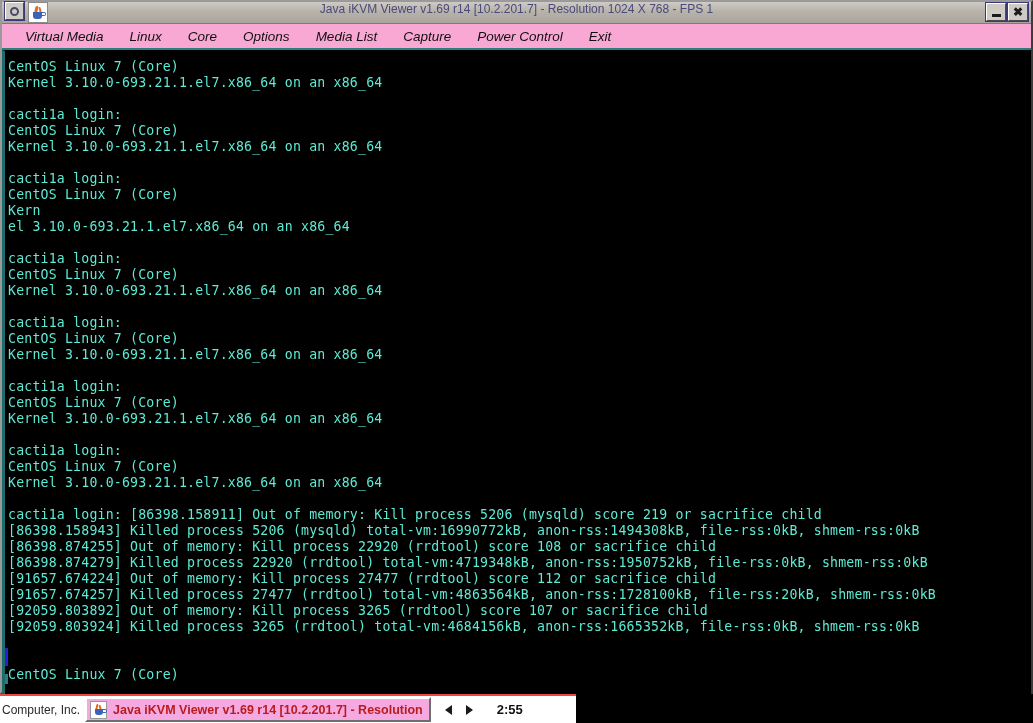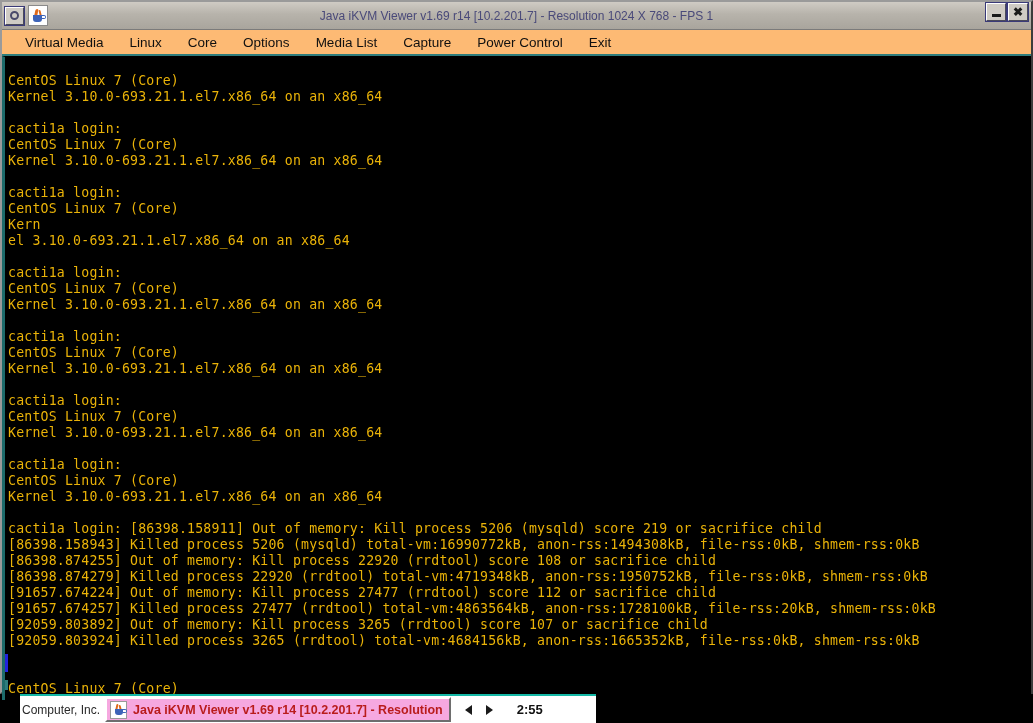--- a/index.html
+++ b/index.html
@@ -30,25 +30,25 @@
     box-sizing: border-box;
     border-left: 2px solid #9a9a9a;
     border-top: 2px solid #9a9a9a;
     border-right: 2px solid #3c3c3c;
     border-bottom: 2px solid #3c3c3c;
   }
 
   
   .titlebar {
     position: relative;
-    height: 28px;
+    height: 22px;
     background: linear-gradient(to bottom, #cfcbc4 0%, #b7b3ab 45%, #a9a59d 100%);
     border-bottom: 1px solid #7b7b7b;
     display: flex;
-    align-items: center;
+    align-items: flex-start;
     box-sizing: border-box;
   }
   .tb-btn {
     width: 19px;
     height: 18px;
     margin-left: 3px;
     background: #cfcbc4;
     border-left: 1px solid #ffffff;
     border-top: 1px solid #ffffff;
     border-right: 1px solid #4a4a5a;
@@ -153,26 +153,27 @@
     font-size: 12px;
     line-height: 10px;
     color: #1a1a1a;
     font-family: "Liberation Sans", sans-serif;
     font-weight: bold;
   }
 
   
   .menubar {
     height: 26px;
-    background: #fdba74;
+    background: #f9a8d4;
     border-bottom: 2px solid #2e7d7d;
     display: flex;
     align-items: center;
     padding-left: 10px;
     box-sizing: border-box;
+    font-style: italic;
   }
   .menu-item {
     font-size: 13.5px;
     color: #101010;
     padding: 2px 13px 2px 13px;
     font-family: "Liberation Sans", sans-serif;
     white-space: nowrap;
     cursor: default;
   }
 
@@ -182,23 +183,23 @@
     height: 644px;
     background: #000000;
     box-sizing: border-box;
     border-left: 3px solid #1d6b6b;
     border-top: 1px solid #000000;
     overflow: hidden;
   }
   .console {
     position: absolute;
     left: 3px;
-    top: 16px;
+    top: 8px;
     right: 0;
-    color: #eab308;
+    color: #5eead4;
     font-family: "DejaVu Sans Mono", monospace;
     font-size: 13.2px;
     line-height: 16px;
     white-space: pre;
     letter-spacing: 0.2px;
   }
   .console .blank { height: 16px; }
 
   .leftbits {
     position: absolute;
@@ -218,25 +219,24 @@
   }
 
   
   .taskbar {
     position: absolute;
     left: 0;
     top: 694px;
     width: 576px;
     height: 29px;
     background: #ffffff;
-    border-top: 2px solid #14b8a6;
-    box-sizing: border-box;
-    display: flex;
-    align-items: center;
-    margin-left: 20px;
+    border-top: 2px solid #ef4444;
+    box-sizing: border-box;
+    display: flex;
+    align-items: center;
   }
   .tb-vendor {
     font-size: 12px;
     color: #2a2a2a;
     padding-left: 2px;
     font-family: "Liberation Sans", sans-serif;
     white-space: nowrap;
   }
   .taskbtn {
     margin-left: 5px;

